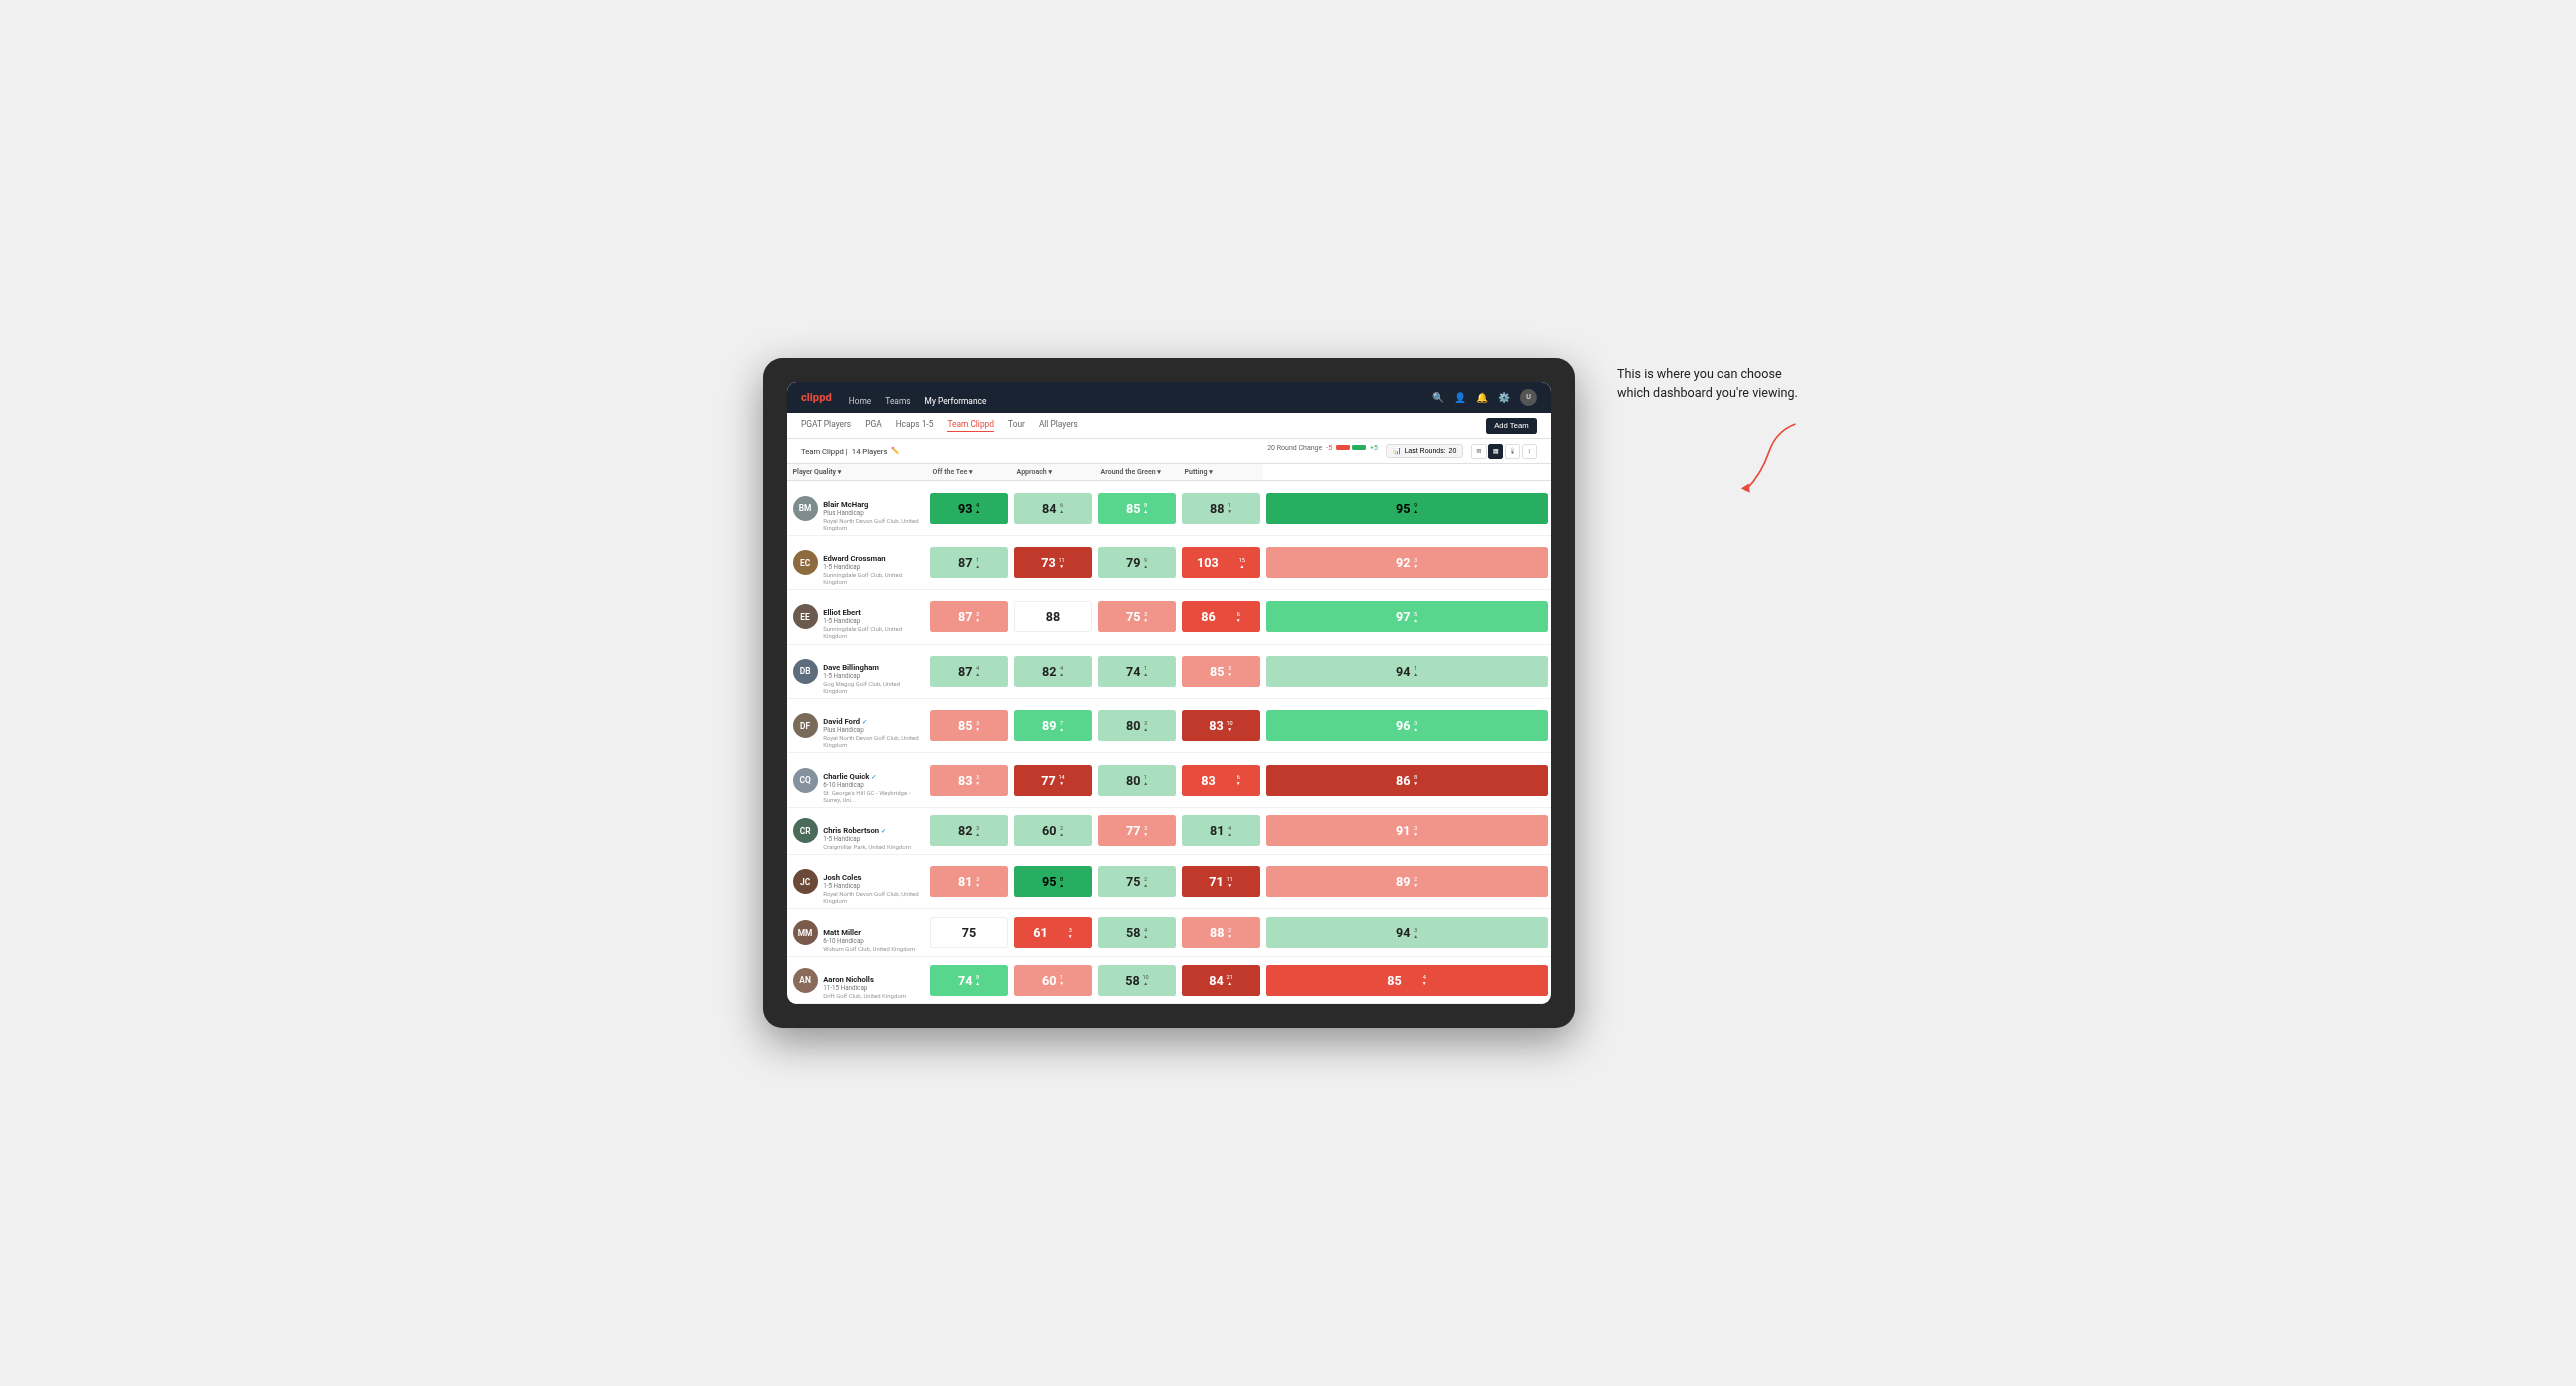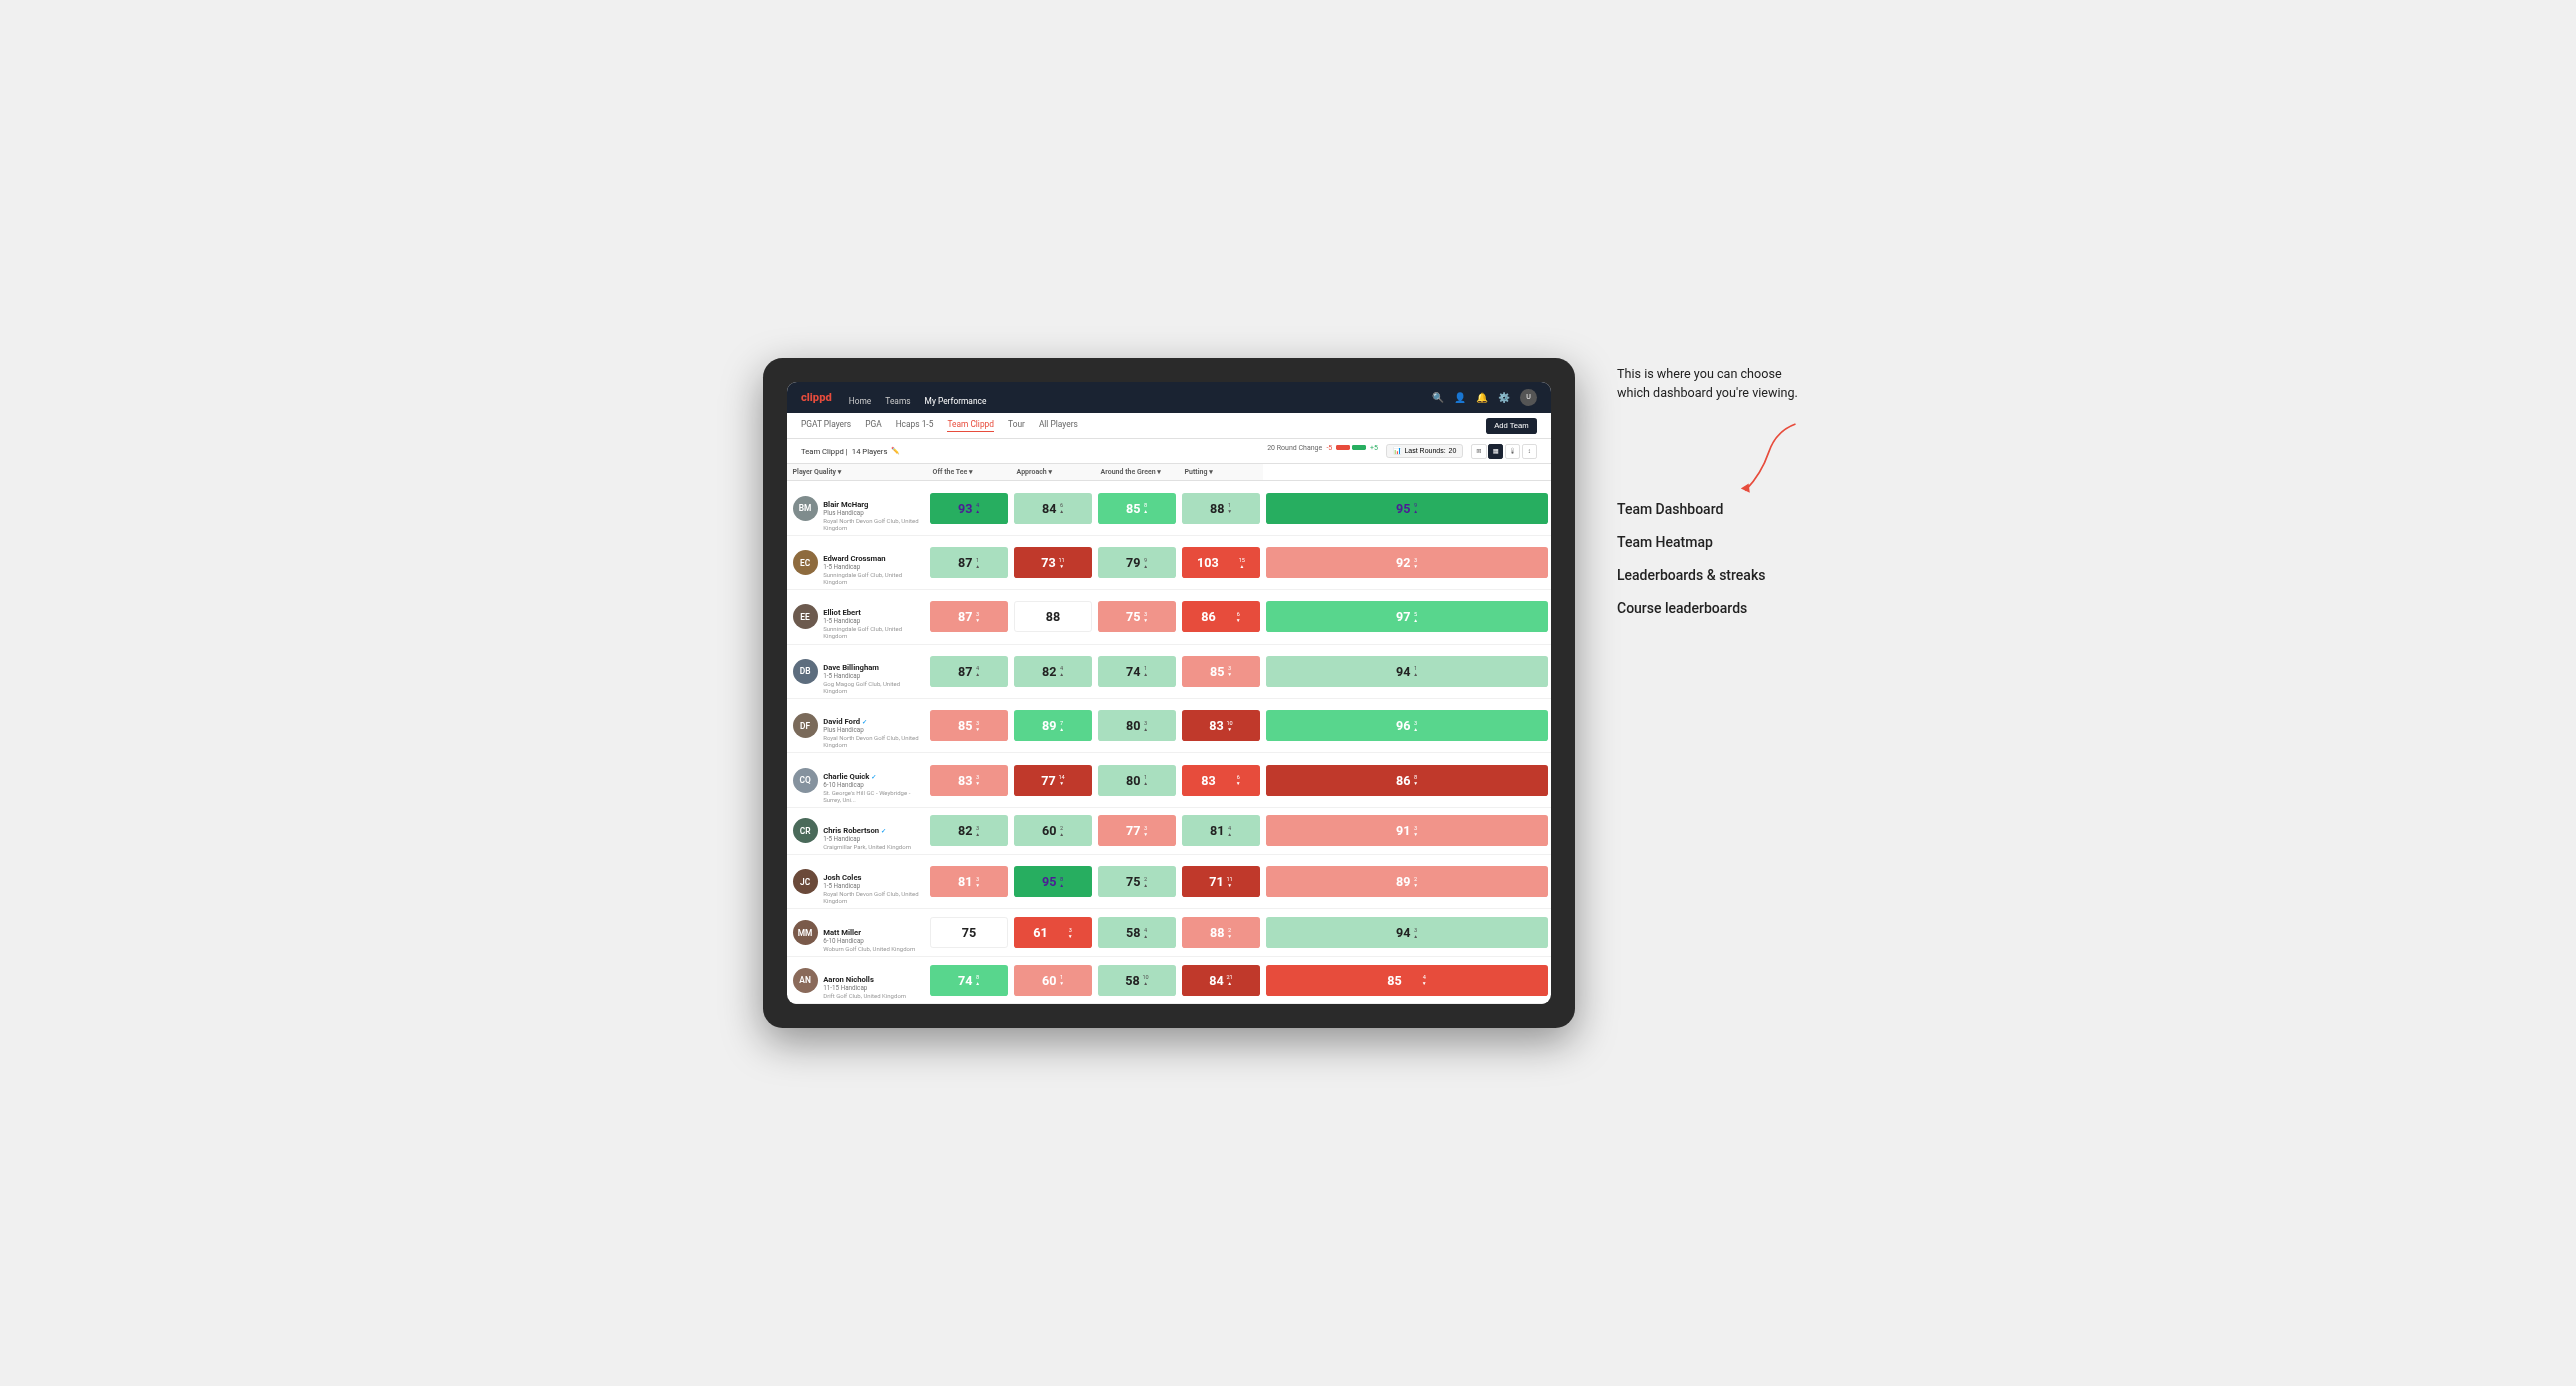--- a/index.html
+++ b/index.html
@@ -299,21 +299,21 @@
     
     .bg-green-dark { background: #27ae60; }
     .bg-green-mid { background: #58d68d; }
     .bg-green-light { background: #a9dfbf; }
     .bg-red-dark { background: #c0392b; }
     .bg-red-mid { background: #e74c3c; gap: 20px; }
     .bg-red-light { background: #f1948a; }
     .bg-neutral { background: #fff; border: 0.7px solid #eee; }
 
     .bg-green-dark .metric-value,
-    .bg-green-dark .metric-change { color: #4c1d95; }
+    .bg-green-dark .metric-change { color: #000000; }
     .bg-green-mid .metric-value,
     .bg-green-mid .metric-change { color: #fff; }
     .bg-red-dark .metric-value,
     .bg-red-dark .metric-change { color: #fff; }
     .bg-red-mid .metric-value,
     .bg-red-mid .metric-change { color: #fff; }
     .bg-red-light .metric-value,
     .bg-red-light .metric-change { color: #fff; }
 
     
@@ -1015,22 +1015,16 @@
   <div class="annotation-panel">
     <p class="annotation-text">This is where you can choose which dashboard you're viewing.</p>
 
     <div class="annotation-arrow">
       <svg class="arrow-svg" width="84" height="56" viewBox="0 0 120 80">
         <path d="M 110 5 Q 80 5 60 30 Q 40 55 10 70" stroke="#e74c3c" stroke-width="2.5" fill="none"></path>
         <polygon points="5,65 15,75 18,62" fill="#e74c3c"></polygon>
       </svg>
     </div>
 
-    <div class="annotation-items">
-      <div class="annotation-item">Team Dashboard</div>
-      <div class="annotation-item">Team Heatmap</div>
-      <div class="annotation-item">Leaderboards &amp; streaks</div>
-      <div class="annotation-item">Course leaderboards</div>
-    </div>
   </div>
 
 </div>
 
 
 </body></html>

